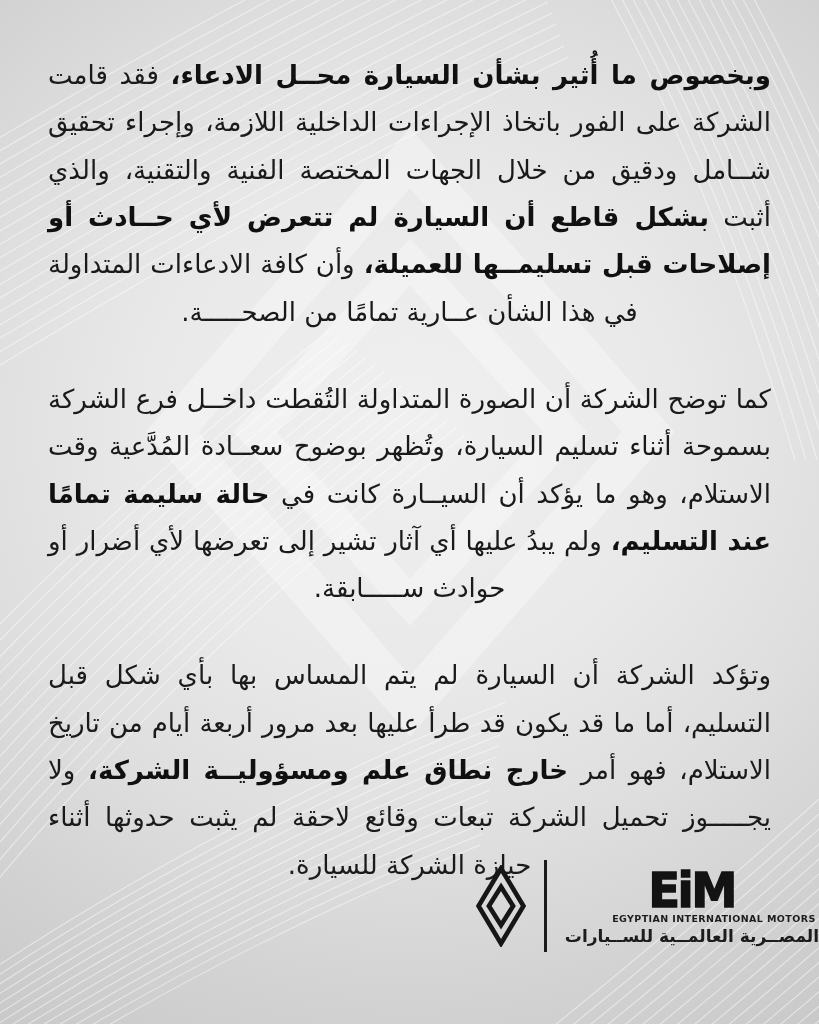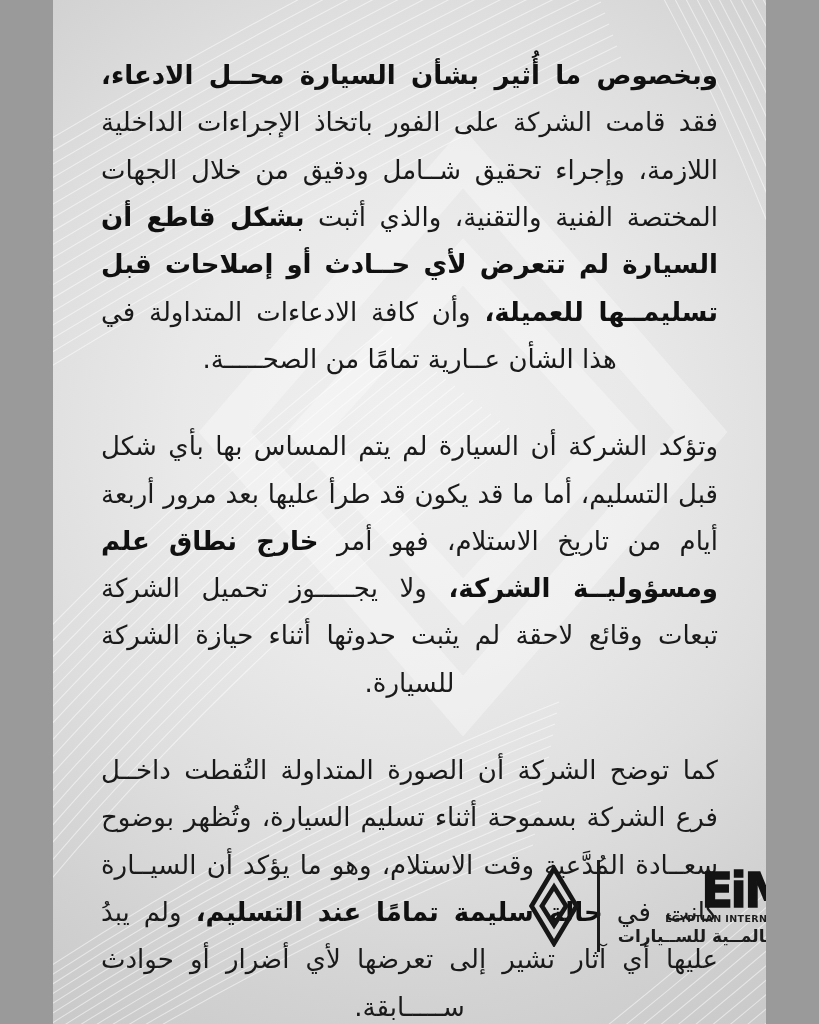--- a/index.html
+++ b/index.html
@@ -3,21 +3,21 @@
 <meta charset="utf-8">
 <style>
   html, body {
     margin: 0;
     padding: 0;
     background: #9a9a9a;
     font-family: "DejaVu Sans", sans-serif;
   }
   .page {
     position: relative;
-    width: 713px;
+    width: 819px;
     height: 1024px;
     margin: 0 auto;
     overflow: hidden;
     background:
       radial-gradient(95% 72% at 50% 42%,
         #f0f0f0 0%, #e9e9e9 34%, #dedede 58%, #d2d2d2 78%, #c7c7c7 100%);
   }
   svg.bg {
     position: absolute;
     inset: 0;
@@ -192,22 +192,22 @@
         <path d="M 570 1220 Q 810 1040, 1060 805" fill="none" stroke="rgba(255,255,255,0.5)" stroke-width="1.1"></path>
       </g>
     <g fill="none" stroke="#ffffff" stroke-opacity="0.32" stroke-linejoin="miter">
       <path d="M410 158 L648 432 L410 706 L172 432 Z" stroke-width="40"></path>
       <path d="M410 262 L565 432 L410 602 L255 432 Z" stroke-width="32"></path>
     </g>
   </svg>
 
   <main class="content" dir="rtl" lang="ar">
       <p class="para"><strong>وبخصوص ما أُثير بشأن السيارة محــل الادعاء،</strong><span> فقد قامت الشركة على الفور باتخاذ الإجراءات الداخلية اللازمة، وإجراء تحقيق شــامل ودقيق من خلال الجهات المختصة الفنية والتقنية، والذي أثبت </span><strong>بشكل قاطع أن السيارة لم تتعرض لأي حــادث أو إصلاحات قبل تسليمــها للعميلة،</strong><span> وأن كافة الادعاءات المتداولة في هذا الشأن عــارية تمامًا من الصحـــــة.</span></p>
+      <p class="para"><span>كما توضح الشركة أن الصورة المتداولة التُقطت داخــل فرع الشركة بسموحة أثناء تسليم السيارة، وتُظهر بوضوح سعــادة المُدَّعية وقت الاستلام، وهو ما يؤكد أن السيــارة كانت في </span><strong>حالة سليمة تمامًا عند التسليم،</strong><span> ولم يبدُ عليها أي آثار تشير إلى تعرضها لأي أضرار أو حوادث ســـــابقة.</span></p>
       <p class="para"><span>وتؤكد الشركة أن السيارة لم يتم المساس بها بأي شكل قبل التسليم، أما ما قد يكون قد طرأ عليها بعد مرور أربعة أيام من تاريخ الاستلام، فهو أمر </span><strong>خارج نطاق علم ومسؤوليــة الشركة،</strong><span> ولا يجـــــوز تحميل الشركة تبعات وقائع لاحقة لم يثبت حدوثها أثناء حيازة الشركة للسيارة.</span></p>
-      <p class="para"><span>كما توضح الشركة أن الصورة المتداولة التُقطت داخــل فرع الشركة بسموحة أثناء تسليم السيارة، وتُظهر بوضوح سعــادة المُدَّعية وقت الاستلام، وهو ما يؤكد أن السيــارة كانت في </span><strong>حالة سليمة تمامًا عند التسليم،</strong><span> ولم يبدُ عليها أي آثار تشير إلى تعرضها لأي أضرار أو حوادث ســـــابقة.</span></p>
     </main>
 
   <footer class="brand">
     <svg class="diamond" viewBox="0 0 60 96" aria-hidden="true">
       <path d="M30 3 L57 48 L30 93 L3 48 Z"></path>
       <path d="M30 25 L44.5 48 L30 71 L15.5 48 Z"></path>
     </svg>
     <div class="divider"></div>
     <div class="brand-text">
       <div class="eim">EiM</div>

